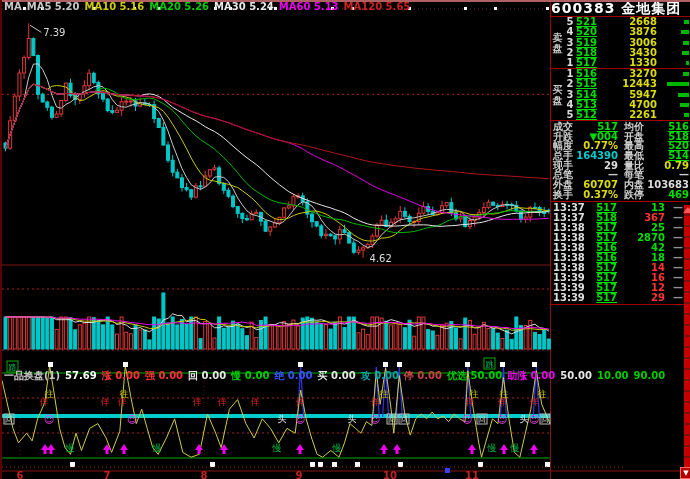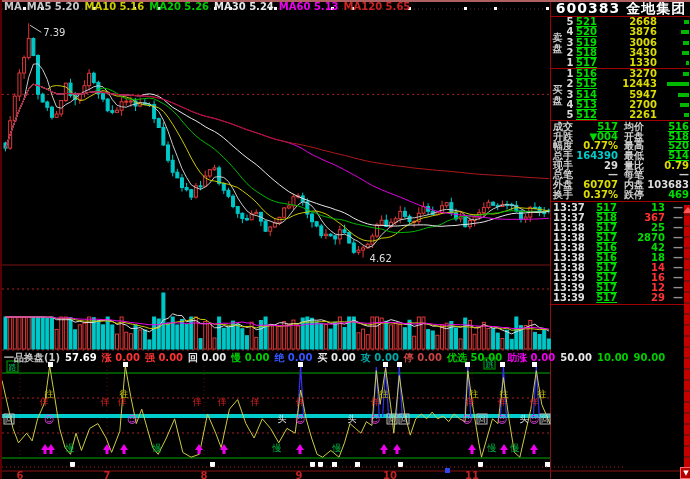--- a/index.html
+++ b/index.html
@@ -5,24 +5,24 @@
 *{margin:0;padding:0;box-sizing:border-box}
 html,body{width:690px;height:479px;background:#000;overflow:hidden}
 body{font-family:"DejaVu Sans",sans-serif}
 #app{position:relative;width:690px;height:479px;background:#000;border-left:2px solid #5a0000}
 #topline{position:absolute;left:0;top:0;width:690px;height:2px;background:#b06060;z-index:4}
 #chart-svg{position:absolute;left:0;top:0;z-index:1}
 .label-row{position:absolute;left:2px;z-index:2;font-size:10px;font-weight:bold;white-space:nowrap;letter-spacing:0}
 .label-row span{margin-right:5px}
 #ma-row{top:1px}
 #vol-row{top:276px}
-#ind-row{top:351px}
+#ind-row{top:369px}
 
 #quote{position:absolute;left:548px;top:0;width:142px;height:305px;background:#000;border:1px solid #a00000;z-index:3;font-weight:bold}
-.q-title{height:16px;line-height:15px;text-align:center;color:#fff;font-size:14px;letter-spacing:1px;border-bottom:1px solid #a00000;white-space:nowrap;overflow:hidden}
+.q-title{height:16px;line-height:15px;color:#fff;font-size:14px;letter-spacing:1px;border-bottom:1px solid #a00000;white-space:nowrap;overflow:hidden}
 .lvl-wrap{display:flex;height:52px;border-bottom:1px solid #a00000}
 .side{width:13px;display:flex;flex-direction:column;justify-content:center;align-items:center;color:#c8c8c8;font-size:10px;line-height:11px}
 .rows{flex:1;display:flex;flex-direction:column}
 .lvl-row{flex:1;display:flex;align-items:center;font-size:10px;line-height:10px;padding-right:2px}
 .no{width:12px;color:#ddd;text-align:center}
 .pr{width:32px;color:#00dd00;text-decoration:underline;text-align:left}
 .lvol{flex:1;color:#dcdc00;text-align:right;padding-right:8px}
 .barzone{width:24px;display:flex;justify-content:flex-end;align-items:center;height:100%}
 .gbar{height:4px;background:#00b800}
 #info{border-bottom:1px solid #a00000;padding:1px 2px}
@@ -633,21 +633,21 @@
             <span class="no">3</span>
             <span class="pr">514</span>
             <span class="lvol">5947</span>
             <span class="barzone">
               <span class="gbar" style="width:11px"></span>
             </span>
           </div>
           <div class="lvl-row">
             <span class="no">4</span>
             <span class="pr">513</span>
-            <span class="lvol">2700</span>
+            <span class="lvol">4700</span>
             <span class="barzone">
               <span class="gbar" style="width:9px"></span>
             </span>
           </div>
           <div class="lvl-row">
             <span class="no">5</span>
             <span class="pr">512</span>
             <span class="lvol">2261</span>
             <span class="barzone">
               <span class="gbar" style="width:5px"></span>

